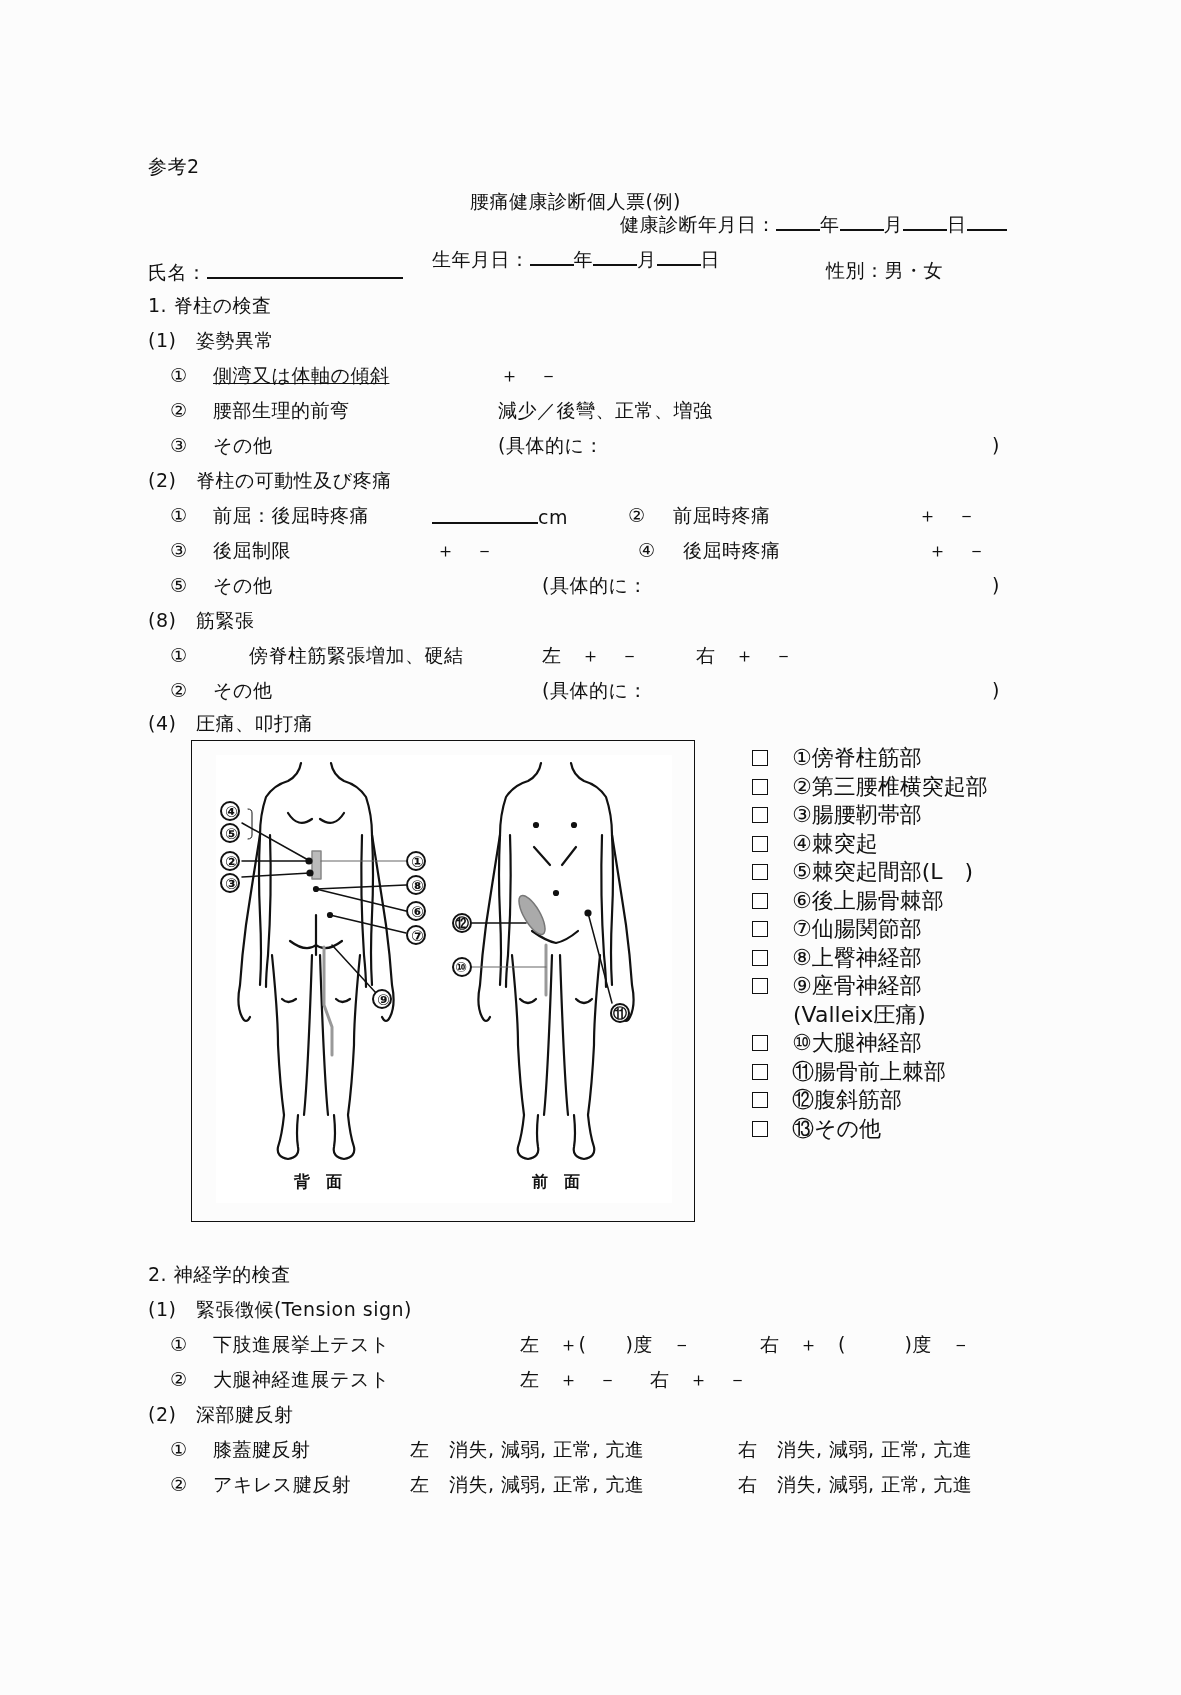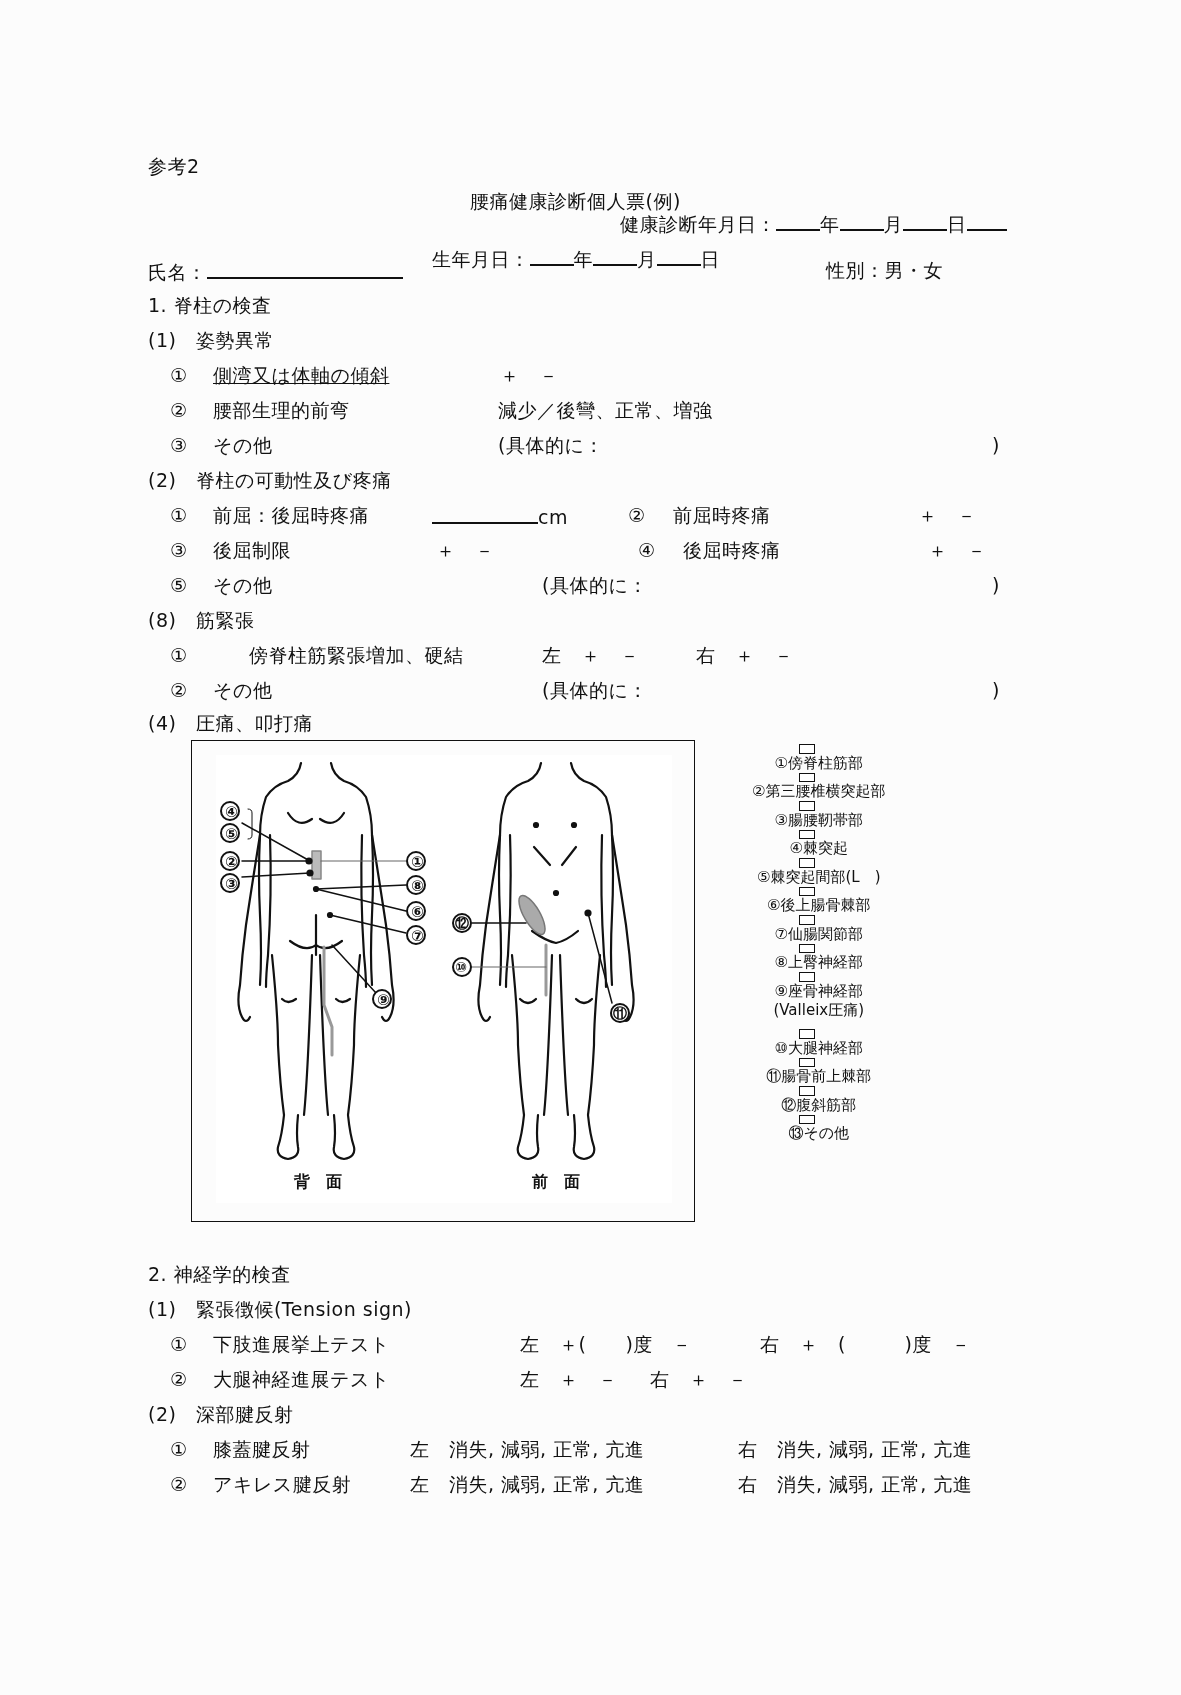--- a/index.html
+++ b/index.html
@@ -12,21 +12,21 @@
     overflow: hidden;
   }
   .t { position: absolute; font-size: 19px; line-height: 22px; white-space: pre; letter-spacing: 0.5px; }
   .ul { display: inline-block; border-bottom: 2px solid #111; height: 18px; vertical-align: baseline; }
   .frame {
     position: absolute; left: 191px; top: 740px; width: 502px; height: 480px;
     border: 1.5px solid #111; background: #fcfcfc;
   }
   .inner { position: absolute; left: 24px; top: 14px; width: 456px; height: 448px; background: #fff; }
   .cb-list { position: absolute; left: 752px; top: 744px; }
-  .cb-row { height: 28.5px; display: flex; align-items: center; font-size: 15px; white-space: pre; flex-direction: column; }
+  .cb-row { height: 28.5px; display: flex; align-items: center; font-size: 22px; white-space: pre; }
   .cb { width: 14px; height: 14px; border: 1.5px solid #111; margin-right: 24px; display: inline-block; background: #fff; }
   .cb-spacer { width: 17px; margin-right: 24px; display: inline-block; }
   svg text { font-family: "DejaVu Sans", sans-serif; }
 </style>
 </head>
 <body>
 
 <div class="t" style="left:148px;top:155px;">参考2</div>
 <div class="t" style="left:470px;top:190px;">腰痛健康診断個人票(例)</div>
 

